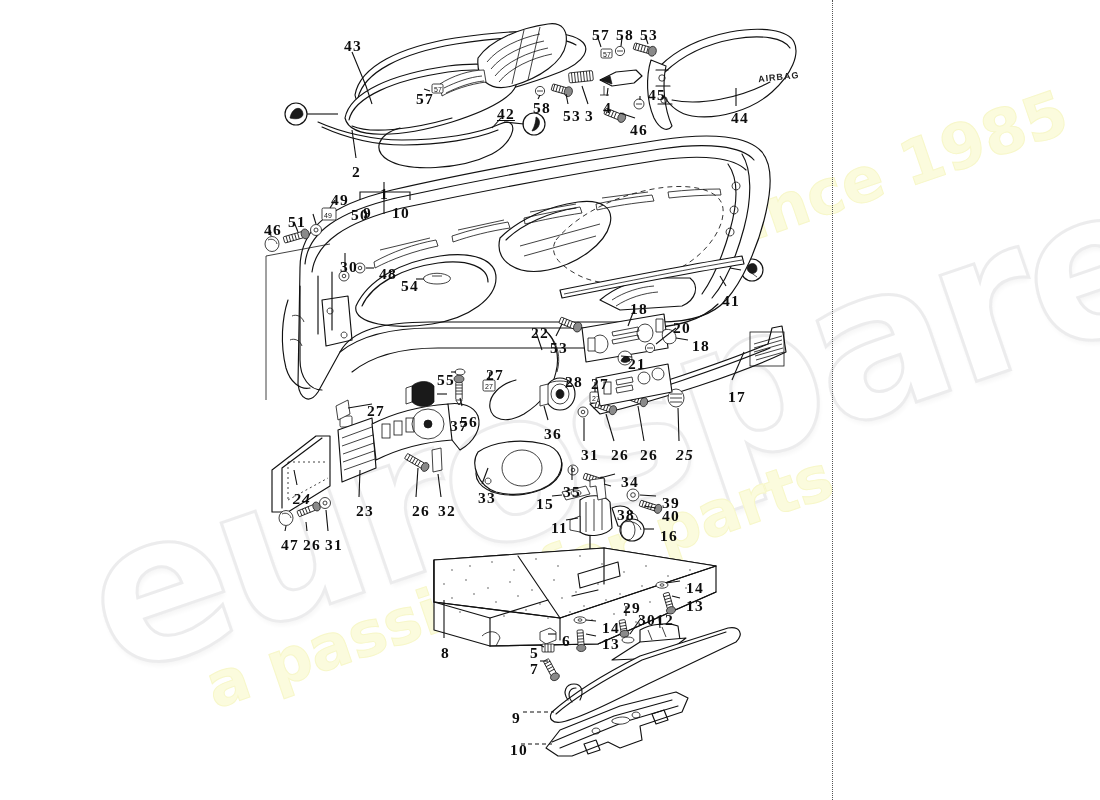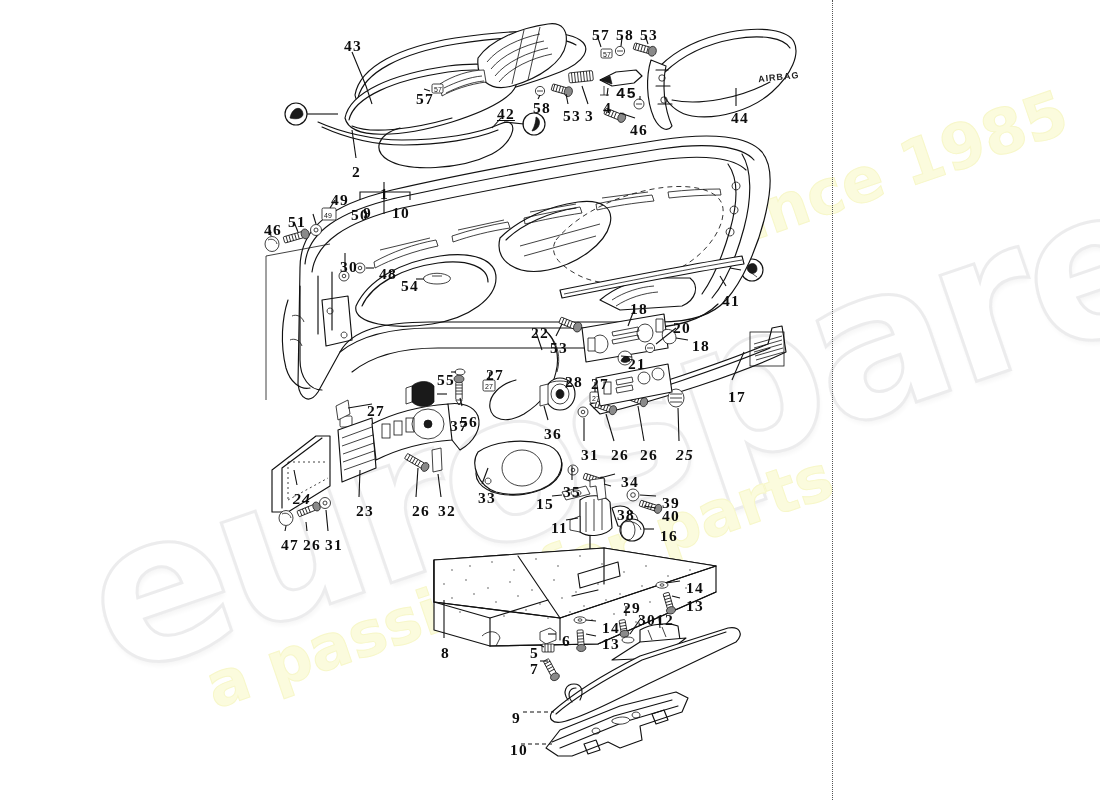--- a/index.html
+++ b/index.html
@@ -671,21 +671,21 @@
       <div class="lbl" style="left: 344px; top: 38px;">43</div>
       <div class="lbl" style="left: 592px; top: 27px;">57</div>
       <div class="lbl" style="left: 616px; top: 27px;">58</div>
       <div class="lbl" style="left: 640px; top: 27px;">53</div>
       <div class="lbl" style="left: 416px; top: 91px;">57</div>
       <div class="lbl" style="left: 497px; top: 106px; text-decoration: underline;">42</div>
       <div class="lbl" style="left: 533px; top: 100px;">58</div>
       <div class="lbl" style="left: 563px; top: 108px;">53</div>
       <div class="lbl" style="left: 585px; top: 108px;">3</div>
       <div class="lbl" style="left: 603px; top: 100px;">4</div>
-      <div class="lbl" style="left: 616px; top: 87px; font-family: Liberation Mono, monospace;">45</div>
+      <div class="lbl" style="left: 648px; top: 87px;">45</div>
       <div class="lbl" style="left: 630px; top: 122px;">46</div>
       <div class="lbl" style="left: 731px; top: 110px;">44</div>
       <div class="lbl" style="left: 352px; top: 164px;">2</div>
       <div class="lbl" style="left: 380px; top: 186px;">1</div>
       <div class="lbl" style="left: 331px; top: 192px;">49</div>
       <div class="lbl" style="left: 363px; top: 205px;">9</div>
       <div class="lbl" style="left: 392px; top: 205px;">10</div>
       <div class="lbl" style="left: 307px; top: 207px; margin-left: 44px;">50</div>
       <div class="lbl" style="left: 288px; top: 214px;">51</div>
       <div class="lbl" style="left: 264px; top: 222px;">46</div>

